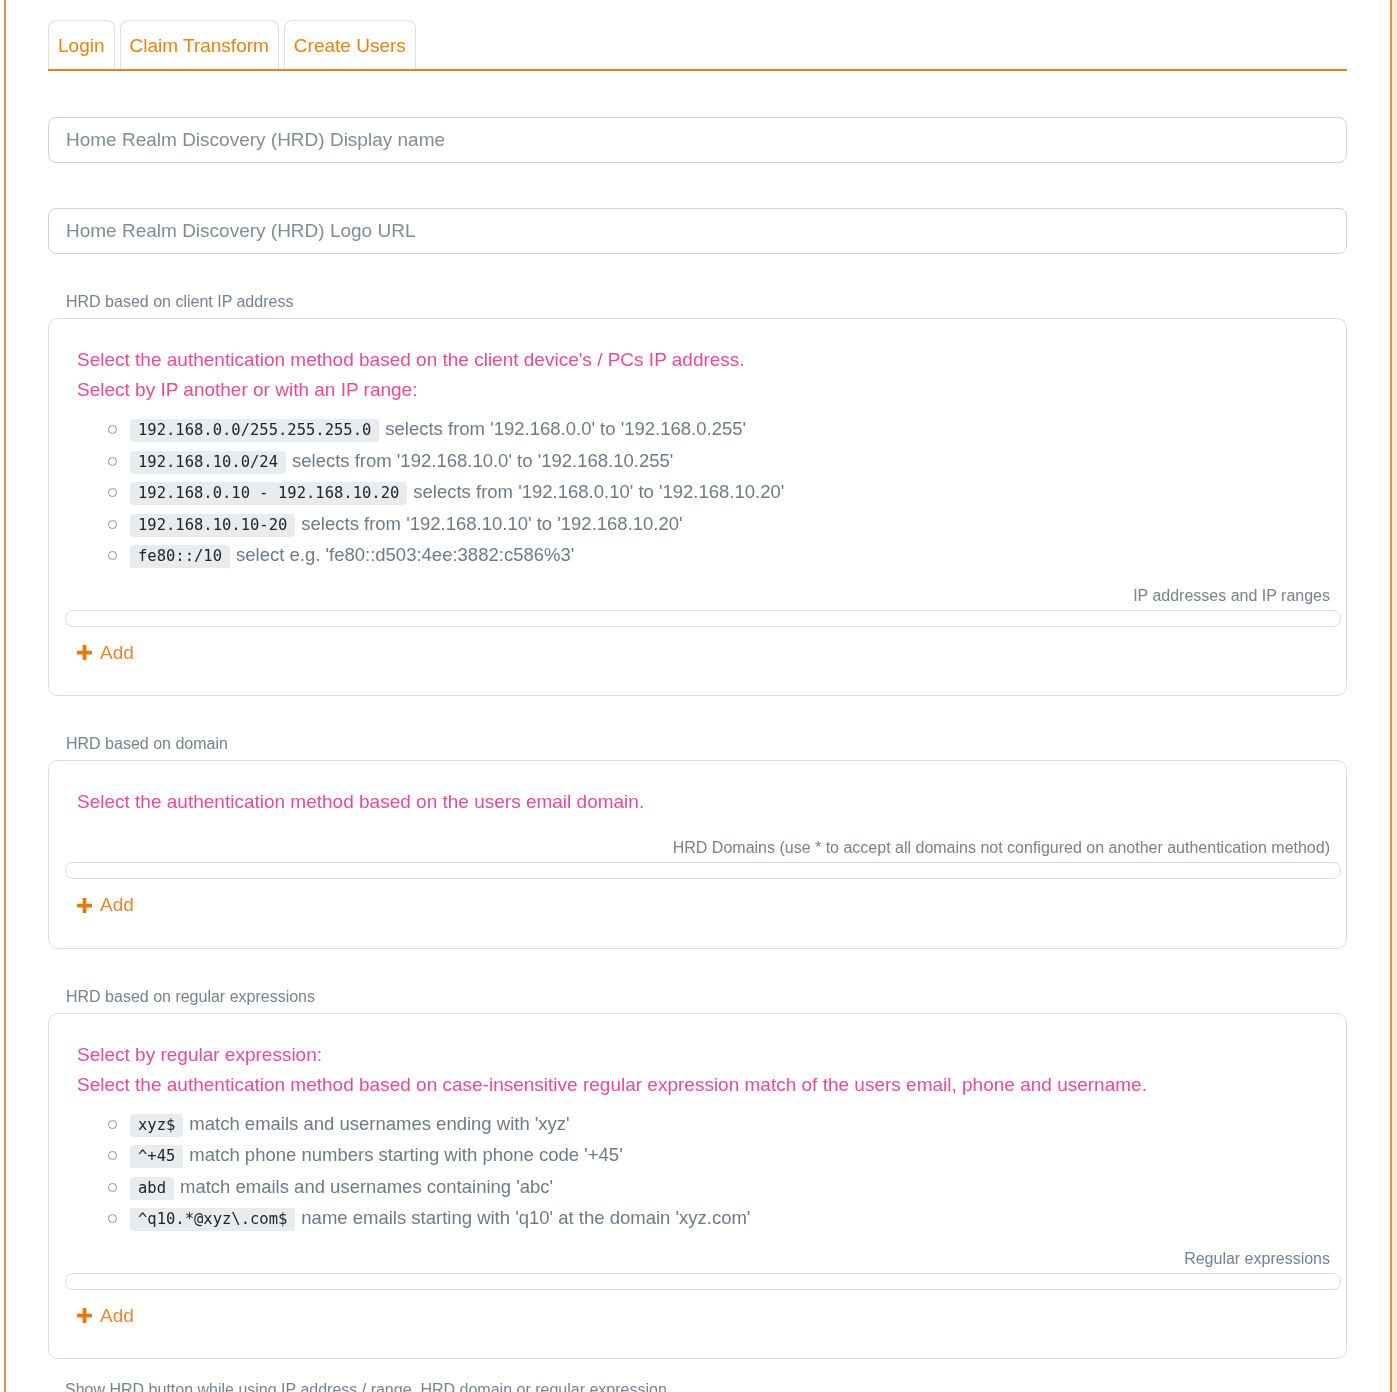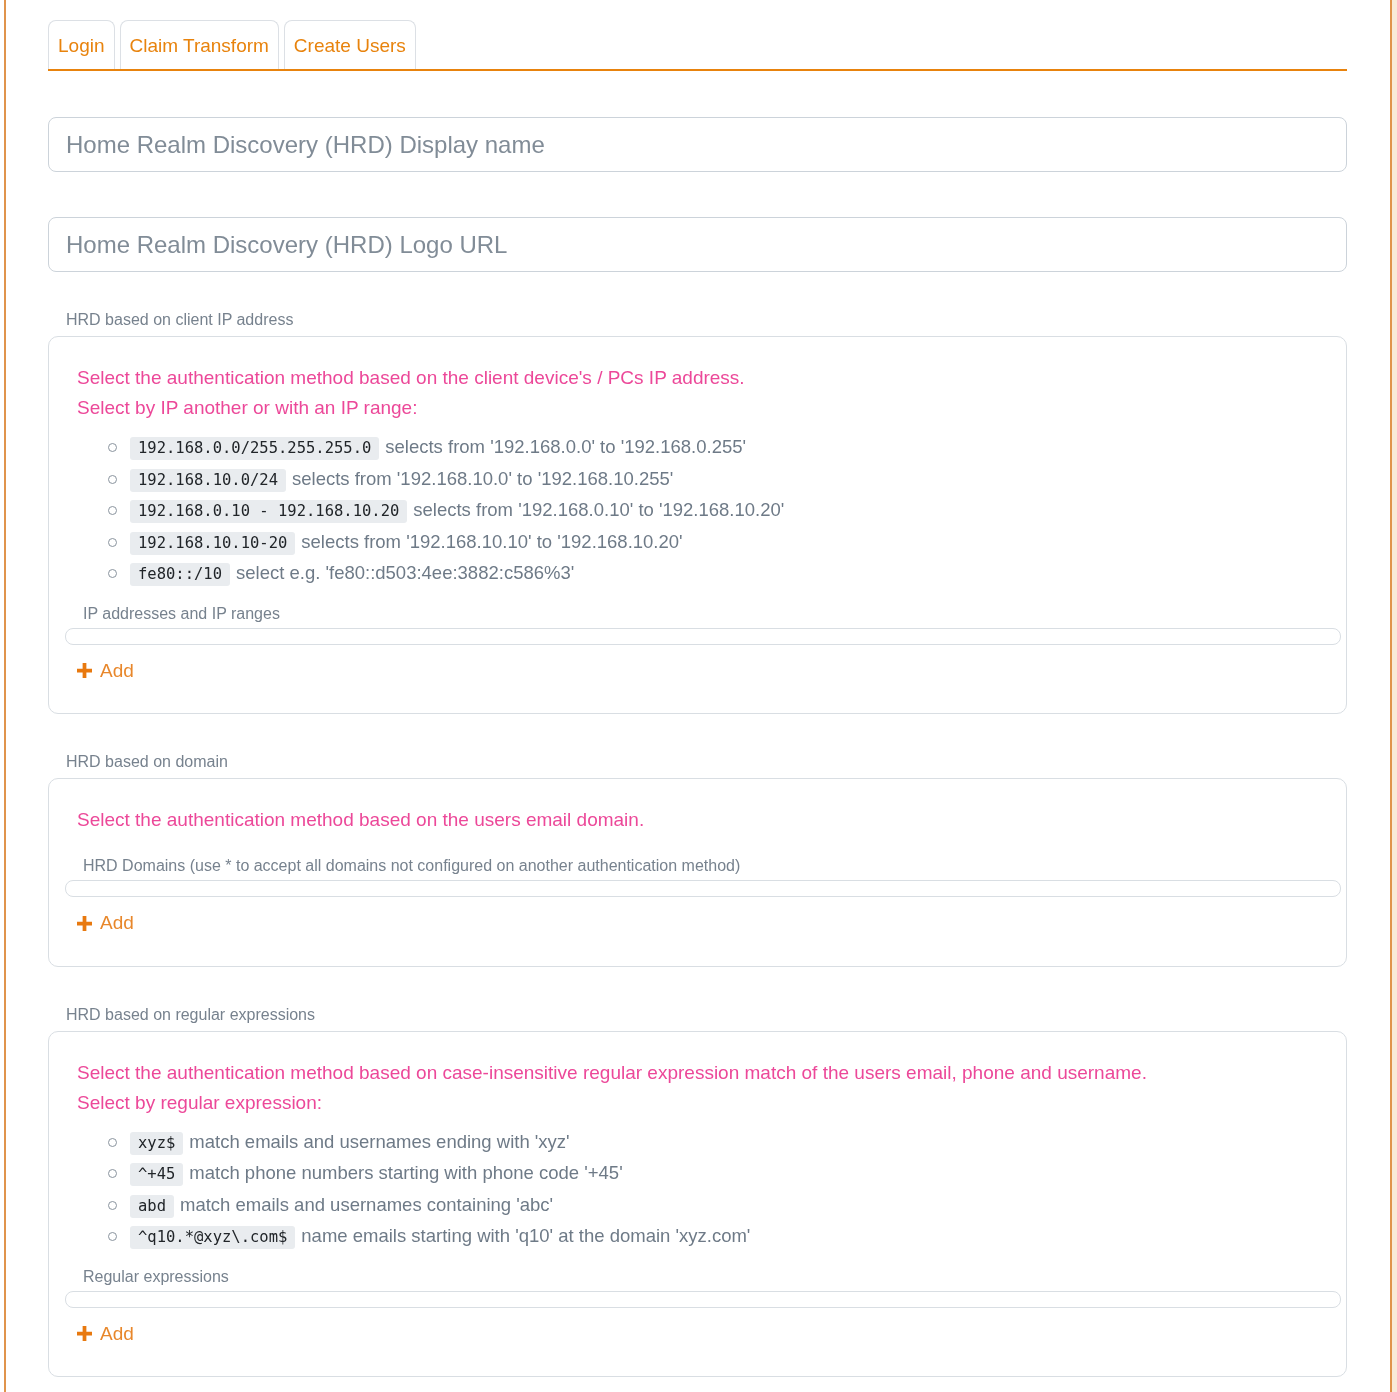--- a/index.html
+++ b/index.html
@@ -34,25 +34,25 @@
   }
   .tab.active {
     color: #4a5560;
     border: 2px solid #e8830d; border-bottom: 2px solid #ffffff;
     margin-bottom: -2px;
     padding: 16px 29px 17px;
   }
 
   
   .big-input {
-    display: block; width: 100%; height: 55px;
+    display: block; width: 100%; height: 46px;
     margin-top: 45px;
     border: 1px solid #ccd3da; border-radius: 8px;
     padding: 0 17px;
-    font-family: inherit; font-size: 24px; color: #495057;
+    font-family: inherit; font-size: 19px; color: #495057;
     outline: none; background: #fff;
   }
   .big-input::placeholder { color: #818c97; opacity: 1; }
   .big-input.first { margin-top: 46px; }
 
   
   .section-label { margin: 39px 0 7px 18px; font-size: 16px; color: #77828e; }
   .panel {
     border: 1px solid #d9dee3; border-radius: 10px;
     padding: 26px 16px 31px 28px;
@@ -71,21 +71,21 @@
     border: 1.5px solid #8a949e; border-radius: 50%;
   }
   .chip {
     font-family: "DejaVu Sans Mono", "Liberation Mono", monospace;
     font-size: 15.5px; color: #212529;
     background: #e9ecef; border-radius: 3px;
     padding: 2px 8px 3px; margin-right: 6px;
     white-space: nowrap;
   }
 
-  .sub-label { margin: 15px 0 0 6px; font-size: 16px; color: #77828e; }
+  .sub-label { margin: 15px 0 0 6px; font-size: 16px; color: #77828e; text-align: right; }
   .thin-input {
     display: block; width: calc(100% + 23px);
     margin: 5px -11px 0 -12px;
     height: 17px;
     border: 1px solid #d9dee3; border-radius: 8px;
     padding: 0 8px; font-size: 12px; color: #495057;
     outline: none; background: #fff;
   }
   .add-btn {
     display: inline-flex; align-items: center; gap: 8px;
@@ -154,22 +154,22 @@
       <button class="add-btn">
         <svg width="15" height="15" viewBox="0 0 16 16">
           <path d="M6 0h4v6h6v4h-6v6H6v-6H0V6h6z" fill="#e8790f"></path>
         </svg>
         <span>Add</span>
       </button>
     </div>
 
     <div class="section-label">HRD based on regular expressions</div>
     <div class="panel">
+      <div class="desc">Select by regular expression:</div>
       <div class="desc">Select the authentication method based on case-insensitive regular expression match of the users email, phone and username.</div>
-      <div class="desc">Select by regular expression:</div>
       <ul class="examples">
         <li>
           <code class="chip">xyz$</code><span>match emails and usernames ending with 'xyz'</span>
         </li>
         <li>
           <code class="chip">^+45</code><span>match phone numbers starting with phone code '+45'</span>
         </li>
         <li>
           <code class="chip">abd</code><span>match emails and usernames containing 'abc'</span>
         </li>

